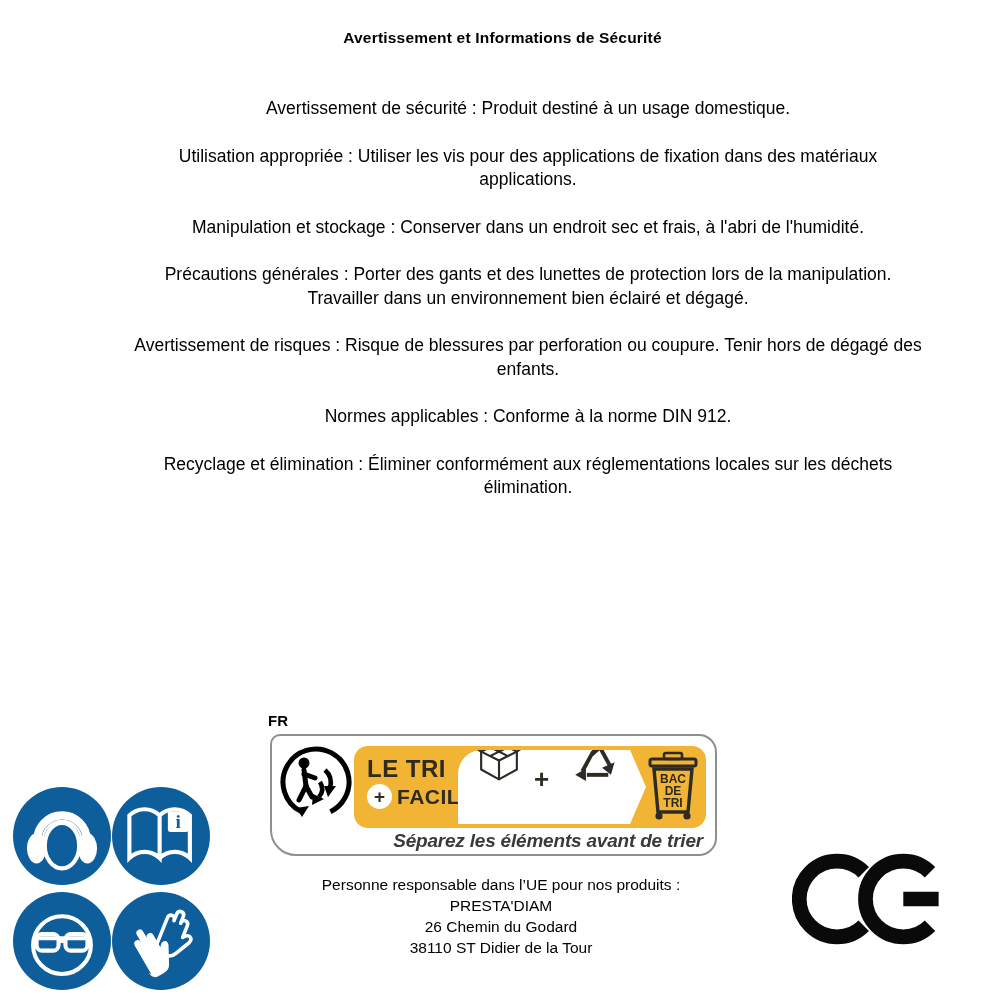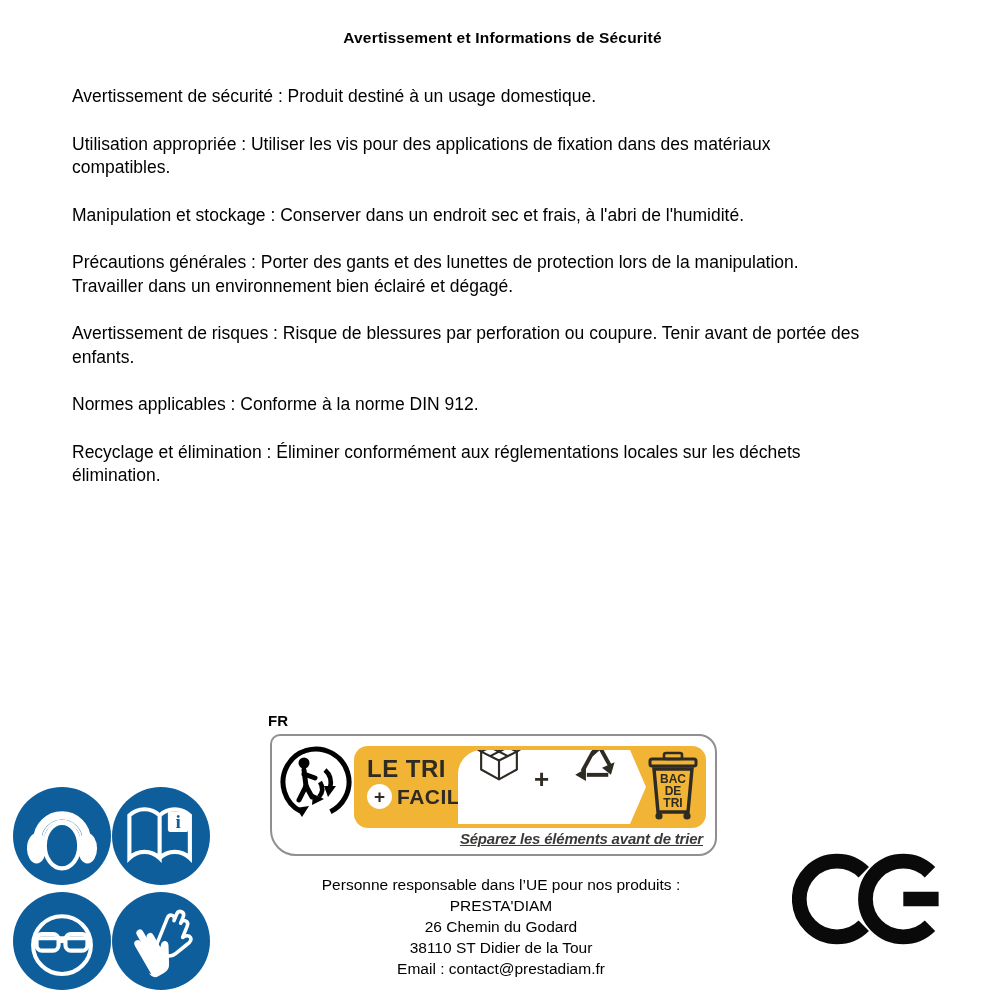--- a/index.html
+++ b/index.html
@@ -5,21 +5,21 @@
   html,body { margin:0; padding:0; background:#fff; }
   #canvas {
     position:relative; width:1005px; height:1005px; background:#ffffff;
     font-family:"Liberation Sans", sans-serif; color:#000; overflow:hidden;
   }
   .title {
     position:absolute; top:29px; left:0; width:100%; text-align:center;
     font-size:15.5px; font-weight:bold; letter-spacing:0.2px;
   }
   .content { position:absolute; left:72px; top:81px; width:912px; font-size:17.5px; line-height:23.5px; }
-  .content p { margin:4px 0 24px 0; }
+  .content p { margin:16px 0 24px 0;text-align:center; }
   .content .line { display:block; }
 
   
   .picto-grid {
     position:absolute; left:13px; top:787px;
     display:grid; grid-template-columns:98px 98px; grid-auto-rows:98px; column-gap:1px; row-gap:7px;
   }
   .picto {
     width:98px; height:98px; border-radius:50%; background:#0F5E9C;
     display:flex; align-items:center; justify-content:center;
@@ -50,22 +50,22 @@
     position:absolute; left:104px; top:4px; bottom:4px; width:188px; background:#fff;
     border-top-left-radius:24px;
     clip-path:polygon(0 0, calc(100% - 16px) 0, 100% 50%, calc(100% - 16px) 100%, 0 100%);
     display:flex; align-items:center; justify-content:flex-start; padding:2px 20px 2px 12px; box-sizing:border-box;
   }
   .mat { display:flex; flex-direction:column; align-items:flex-end;gap:48px; }
   .mat-label { font-size:10.5px; font-weight:bold; letter-spacing:0.4px; color:#2E2A24; margin-top:1px; }
   .mat-plus { font-size:26px; font-weight:800; color:#2E2A24; margin:0 6px 16px 6px; }
   .bin { position:absolute; right:6px; top:5px; width:54px; height:70px; }
   .tagline {
-    position:absolute; right:12px; top:94px; font-size:15px; font-style:italic; font-weight:600;
-    color:#3a3a38; letter-spacing:-0.2px;text-decoration:underline;
+    position:absolute; right:12px; top:94px; font-size:19px; font-style:italic; font-weight:600;
+    color:#3a3a38; letter-spacing:-0.2px;
   }
 
   .responsible {
     position:absolute; left:251px; top:874px; width:500px; text-align:center;
     font-size:15.5px; font-weight:normal; line-height:21px;
   }
   .ce-mark { position:absolute; left:792px; top:847px; width:150px; height:104px; }
 </style>
 </head>
 <body>
@@ -73,31 +73,31 @@
 <div id="canvas">
 
   <div class="title">Avertissement et Informations de Sécurité</div>
 
   <div class="content">
     <p>
         <span class="line">Avertissement de sécurité : Produit destiné à un usage domestique.</span>
       </p>
     <p>
         <span class="line">Utilisation appropriée : Utiliser les vis pour des applications de fixation dans des matériaux</span>
-        <span class="line">compatibles.</span>
+        <span class="line">applications.</span>
       </p>
     <p>
         <span class="line">Manipulation et stockage : Conserver dans un endroit sec et frais, à l'abri de l'humidité.</span>
       </p>
     <p>
         <span class="line">Précautions générales : Porter des gants et des lunettes de protection lors de la manipulation.</span>
         <span class="line">Travailler dans un environnement bien éclairé et dégagé.</span>
       </p>
     <p>
-        <span class="line">Avertissement de risques : Risque de blessures par perforation ou coupure. Tenir avant de portée des</span>
+        <span class="line">Avertissement de risques : Risque de blessures par perforation ou coupure. Tenir hors de dégagé des</span>
         <span class="line">enfants.</span>
       </p>
     <p>
         <span class="line">Normes applicables : Conforme à la norme DIN 912.</span>
       </p>
     <p>
         <span class="line">Recyclage et élimination : Éliminer conformément aux réglementations locales sur les déchets</span>
         <span class="line">élimination.</span>
       </p>
   </div>
@@ -216,21 +216,20 @@
     </div>
 
     <div class="tagline">Séparez les éléments avant de trier</div>
   </div>
 
   <div class="responsible">
     <div>Personne responsable dans l’UE pour nos produits :</div>
     <div>PRESTA'DIAM</div>
     <div>26 Chemin du Godard</div>
     <div>38110 ST Didier de la Tour</div>
-    <div>Email : contact@prestadiam.fr</div>
   </div>
 
   <svg class="ce-mark" viewBox="0 0 152 106" fill="none" stroke="#0a0a0a" stroke-width="15" aria-label="CE">
     <path d="M 72.7 25.8 A 38.5 38.5 0 1 0 72.7 80.2"></path>
     <path d="M 140.2 25.8 A 38.5 38.5 0 1 0 140.2 80.2"></path>
     <path d="M 113 53 H 149"></path>
   </svg>
 
 </div>
 

